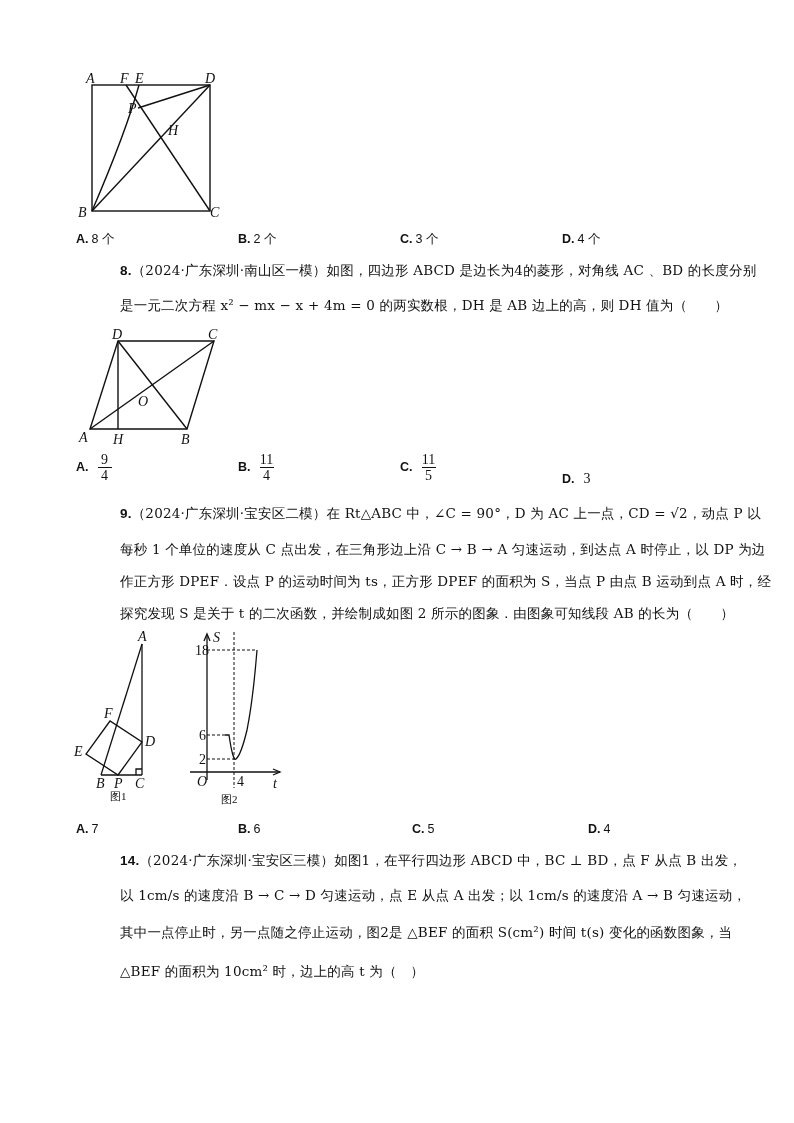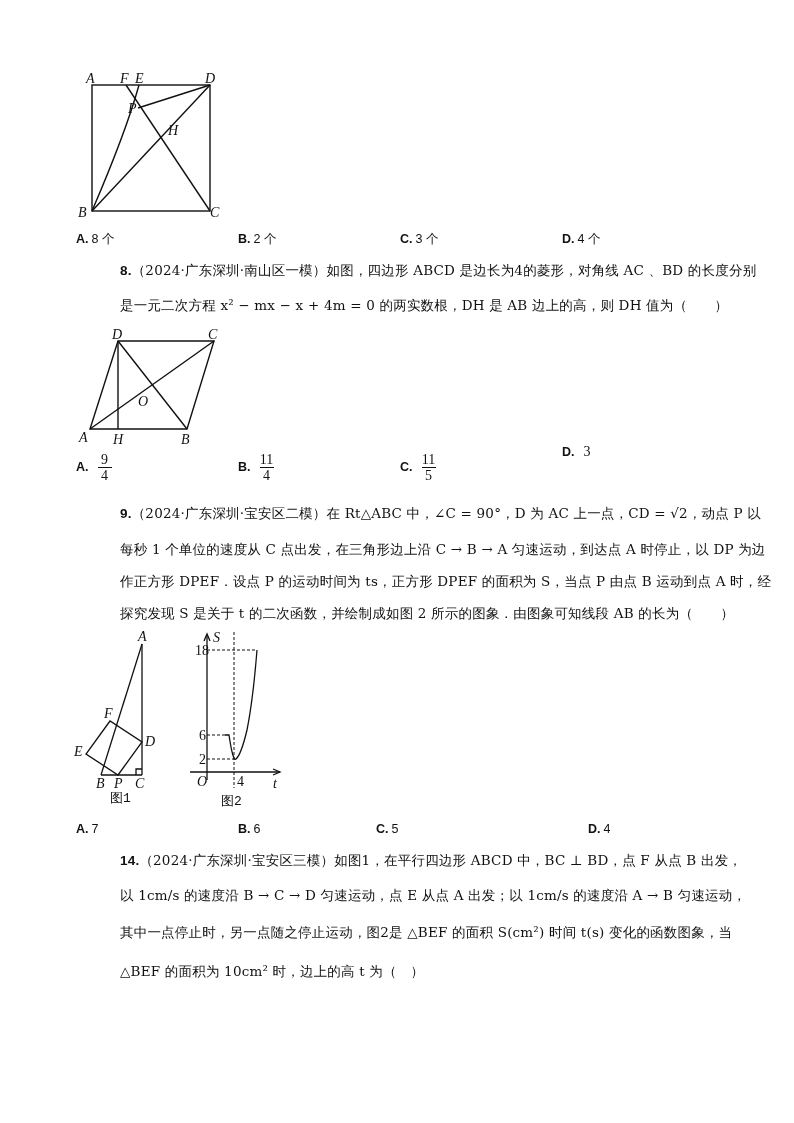--- a/index.html
+++ b/index.html
@@ -7,21 +7,21 @@
          font-family: "DejaVu Serif", "Liberation Serif", serif; color: #111; }
   .abs { position: absolute; }
   .line { position: absolute; left: 92px; font-size: 13.5px; line-height: 20px; white-space: nowrap; letter-spacing: 0.2px; margin-left: 28px; }
   .qnum { font-family: "Liberation Sans", sans-serif; font-weight: bold; }
   .opt { position: absolute; font-family: "Liberation Sans", sans-serif; font-size: 12.5px; }
   .opt b { font-weight: bold; margin-right: 3px; }
   .frac { display: inline-flex; flex-direction: column; align-items: center; vertical-align: middle; font-family: "Liberation Serif", serif; font-size: 14px; line-height: 15px; margin-left: 6px; }
   .frac .bar { width: 14px; border-top: 1px solid #111; }
   svg text { font-family: "Liberation Serif", serif; font-style: italic; font-size: 14px; fill: #111; }
   svg text.up { font-style: normal; }
-  .caption { position: absolute; font-size: 13px; font-family: Liberation Mono, monospace; }
+  .caption { position: absolute; font-size: 11px; font-family: Liberation Serif, serif; }
 </style>
 </head>
 <body>
 
 <svg class="abs" style="left:76px;top:72px" width="160" height="150" viewBox="0 0 160 150">
   <g stroke="#111" stroke-width="1.4" fill="none">
     <rect x="16" y="13" width="118" height="126"></rect>
     <line x1="16" y1="139" x2="134" y2="13"></line>
     <path d="M16 139 Q50 60 63 13"></path>
     <line x1="50" y1="13" x2="134" y2="139"></line>
@@ -68,21 +68,21 @@
 <div class="opt" style="left:238px;top:452px"><b>B.</b><span class="frac">
       <span>11</span>
       <span class="bar"></span>
       <span>4</span>
     </span></div>
 <div class="opt" style="left:400px;top:452px"><b>C.</b><span class="frac">
       <span>11</span>
       <span class="bar"></span>
       <span>5</span>
     </span></div>
-<div class="opt" style="left:562px;top:444px"><b>D.</b><span style="font-family:'Liberation Serif',serif;font-size:14px;margin-left:6px">3</span></div>
+<div class="opt" style="left:562px;top:471px"><b>D.</b><span style="font-family:'Liberation Serif',serif;font-size:14px;margin-left:6px">3</span></div>
 
 <div class="line" style="top:503px"><span class="qnum">9.</span><span>（2024·广东深圳·宝安区二模）在 Rt△ABC 中，∠C = 90°，D 为 AC 上一点，CD = √2，动点 P 以</span></div>
 <div class="line" style="top:539px">每秒 1 个单位的速度从 C 点出发，在三角形边上沿 C → B → A 匀速运动，到达点 A 时停止，以 DP 为边</div>
 <div class="line" style="top:571px">作正方形 DPEF．设点 P 的运动时间为 ts，正方形 DPEF 的面积为 S，当点 P 由点 B 运动到点 A 时，经</div>
 <div class="line" style="top:603px">探究发现 S 是关于 t 的二次函数，并绘制成如图 2 所示的图象．由图象可知线段 AB 的长为（　　）</div>
 
 <svg class="abs" style="left:72px;top:630px" width="96" height="160" viewBox="0 0 96 160">
   <g stroke="#111" stroke-width="1.3" fill="none">
     <line x1="70" y1="14" x2="70" y2="145"></line>
     <line x1="70" y1="145" x2="29" y2="145"></line>
@@ -119,19 +119,19 @@
   <text x="14" y="110" class="up">6</text>
   <text x="14" y="134" class="up">2</text>
   <text x="12" y="156">O</text>
   <text x="52" y="156" class="up">4</text>
   <text x="88" y="158">t</text>
 </svg>
 <div class="caption" style="left:221px;top:792px">图2</div>
 
 <div class="opt" style="left:76px;top:822px"><b>A.</b><span>7</span></div>
 <div class="opt" style="left:238px;top:822px"><b>B.</b><span>6</span></div>
-<div class="opt" style="left:376px;top:822px"><b>C.</b><span>5</span></div>
+<div class="opt" style="left:412px;top:822px"><b>C.</b><span>5</span></div>
 <div class="opt" style="left:588px;top:822px"><b>D.</b><span>4</span></div>
 
 <div class="line" style="top:850px"><span class="qnum">14.</span><span>（2024·广东深圳·宝安区三模）如图1，在平行四边形 ABCD 中，BC ⊥ BD，点 F 从点 B 出发，</span></div>
 <div class="line" style="top:885px">以 1cm/s 的速度沿 B → C → D 匀速运动，点 E 从点 A 出发；以 1cm/s 的速度沿 A → B 匀速运动，</div>
 <div class="line" style="top:922px">其中一点停止时，另一点随之停止运动，图2是 △BEF 的面积 S(cm²) 时间 t(s) 变化的函数图象，当</div>
 <div class="line" style="top:961px">△BEF 的面积为 10cm² 时，边上的高 t 为（　）</div>
 
 </body></html>

